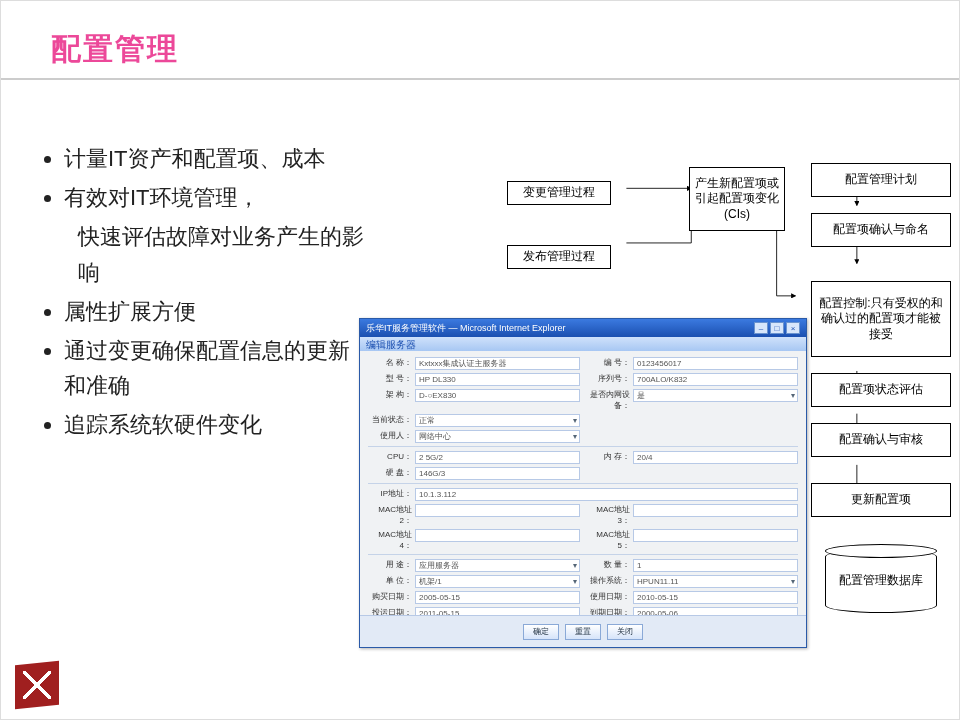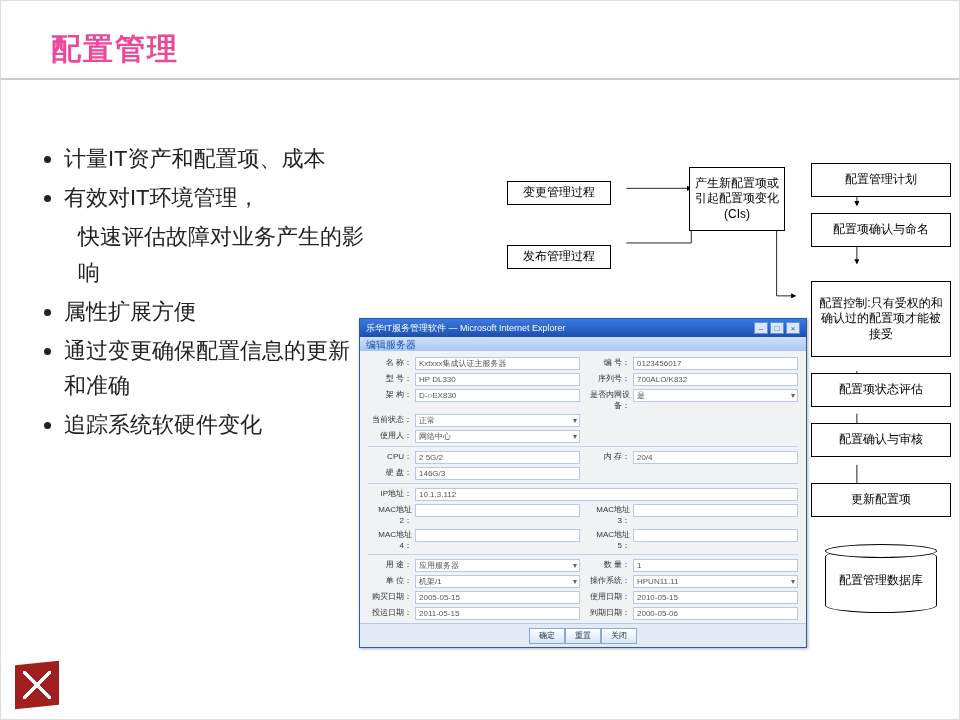--- a/index.html
+++ b/index.html
@@ -73,23 +73,23 @@
   }
   .fsel {
     flex: 1; height: 13px; border: 1px solid #b7c9e6; background: #fff;
     font-size: 8px; padding: 0 3px; position: relative; color:#555; line-height:11px;
   }
   .fsel::after {
     content: "▾"; position: absolute; right: 2px; top: 0; font-size: 8px; color: #567;
   }
   .hr { height: 1px; background: #c5d3e8; margin: 3px 0 4px 0; }
   .win-foot {
-    position: absolute; left: 0; right: 0; bottom: 0; height: 24px;
+    position: absolute; left: 0; right: 0; bottom: 0; height: 32px;
     background: #e2eaf6; border-top: 1px solid #b7c9e6;
-    display: flex; align-items: center; justify-content: center; 
+    display: flex; align-items: center; justify-content: center; gap: 6px;
   }
   .wbtn {
     min-width: 36px; height: 16px; border: 1px solid #8aa9d7;
     background: linear-gradient(#fff, #d6e4fa); font-size: 8px;
     display: flex; align-items: center; justify-content: center; color: #234;
   }
   
   .logo {
     position: absolute; left: 14px; bottom: 12px; width: 44px; height: 44px;
     background: #a01f1f; transform: skewY(-6deg);

